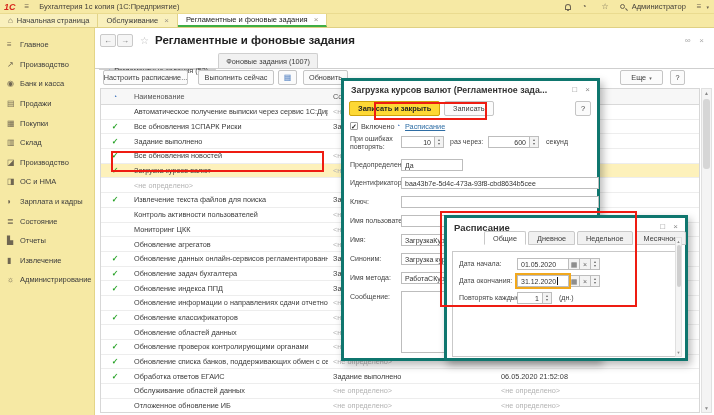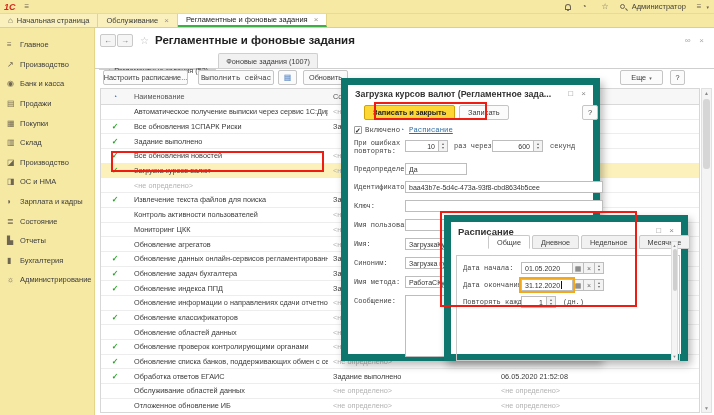--- a/index.html
+++ b/index.html
@@ -44,50 +44,50 @@
 
   .ctabs{position:absolute;left:4px;top:25px;height:15px;display:flex;align-items:stretch;}
   .ctab{display:flex;align-items:center;gap:3px;padding:0 7px;font-size:7.3px;color:#3c3c3c;background:#f1f1f1;border:1px solid #cfcfcf;border-bottom:none;margin-right:2px;border-radius:2px 2px 0 0;}
   .ctab.active{background:#fef9c3;font-weight:normal;margin-top:16px;}
   .ctab .cico{color:#4e7fc1;font-size:7px;}
   .ctabline{position:absolute;left:0;top:39.5px;width:100%;border-top:1px solid #cfcfcf;}
 
   .toolbar{position:absolute;left:0;top:41px;width:100%;height:18px;}
   .tbtn{position:absolute;top:1px;height:15px;border:1px solid #c5c5c5;background:#fbfbfb;border-radius:2px;font-size:7.3px;color:#3c3c3c;display:flex;align-items:center;justify-content:center;padding:0 6px;white-space:nowrap;}
   .tbtn .arr{font-size:5px;margin-left:3px;color:#666;}
-  .b-configure{left:8px;width:85px;} .b-run{left:103px;width:76px;font-family:Liberation Mono, monospace;}
+  .b-configure{left:8px;width:85px;} .b-run{left:103px;width:76px;}
   .b-grid{left:183px;width:19px;color:#5b87c5;font-size:8px;}
   .b-refresh{left:208px;width:45px;} .b-more{left:525px;width:43px;} .b-help{left:575px;width:15px;}
 
   
   .tablewrap{position:absolute;left:5px;top:60px;width:600px;height:325px;border:1px solid #d7d7d7;background:#fff;overflow:hidden;}
   .trow{display:grid;grid-template-columns:28px 199px 168px 1fr;align-items:center;height:14.7px;border-bottom:1px solid #ededed;}
   .thead{height:16px;background:#f7f7f7;border-bottom:1px solid #d9d9d9;color:#555;}
   .thead span{font-size:7.3px;padding-left:5px;}
   .th-check{color:#4e7fc1;font-size:7px;text-align:center;padding-left:0 !important;}
   .cell-check{text-align:center;color:#27a227;font-weight:bold;font-size:8px;}
   .cell-name,.cell-status,.cell-date{font-size:7.3px;color:#3a3a3a;white-space:nowrap;overflow:hidden;padding-left:5px;}
   .trow.selected{background:#fdf1bb;}
   .gray{color:#b3b3b3;}
   .vscroll{position:absolute;left:606px;top:60px;width:11px;height:325px;background:#f4f4f4;border:1px solid #e0e0e0;}
   .vscroll .sarr{position:absolute;left:0;width:100%;text-align:center;font-size:5px;color:#8a8a8a;}
   .sarr.up{top:1px;} .sarr.dn{bottom:1px;}
   .vthumb{position:absolute;left:1px;top:10px;width:7px;height:70px;background:#d6d6d6;border-radius:3px;}
 
   
-  .dlg{position:absolute;background:#fff;border:7px solid #0f766e;box-shadow:3px 4px 8px rgba(0,0,0,.28);}
+  .dlg{position:absolute;background:#fff;border:3px solid #0f766e;box-shadow:3px 4px 8px rgba(0,0,0,.28);}
   .dlg-title{position:absolute;left:7px;top:4px;font-size:8.8px;font-weight:bold;color:#333;white-space:nowrap;}
   .wbtn{position:absolute;top:4px;font-size:8px;color:#8a8a8a;}
-  .lbl{position:absolute;font-size:7px;color:#444;white-space:nowrap;font-family:Liberation Mono, monospace;}
+  .lbl{position:absolute;font-size:7px;color:#444;white-space:nowrap;}
   .fld{position:absolute;height:12px;border:1px solid #bdbdbd;background:#fff;font-size:7px;color:#333;display:flex;align-items:center;padding-left:3px;white-space:nowrap;overflow:hidden;}
   .spin{position:absolute;width:9px;height:12px;border:1px solid #bdbdbd;border-left:none;background:#f3f3f3;display:flex;flex-direction:column;align-items:center;justify-content:center;font-size:3.5px;color:#666;line-height:4px;}
   .mini{position:absolute;width:11px;height:12px;border:1px solid #bdbdbd;border-left:none;background:#f3f3f3;text-align:center;font-size:7px;color:#666;line-height:11px;}
 
   #dlg1{left:341px;top:78px;width:259px;height:283px;}
-  .cmdbar{position:absolute;left:11px;top:18px;width:100%;height:20px;}
+  .cmdbar{position:absolute;left:0;top:18px;width:100%;height:20px;}
   .btn-primary{position:absolute;left:5px;top:2px;height:15px;background:#fdd835;border:1px solid #cfa40a;border-radius:2px;font-size:7.4px;font-weight:bold;color:#222;display:flex;align-items:center;padding:0 8px;}
   .btn-sec{position:absolute;left:100px;top:2px;height:15px;background:#fbfbfb;border:1px solid #c5c5c5;border-radius:2px;font-size:7.4px;color:#3c3c3c;display:flex;align-items:center;padding:0 8px;}
   .btn-q{position:absolute;right:6px;top:2px;width:16px;height:15px;background:#fbfbfb;border:1px solid #c5c5c5;border-radius:2px;font-size:7.4px;color:#3c3c3c;text-align:center;line-height:14px;}
   .chk{position:absolute;left:6px;top:41px;width:8px;height:8px;border:1px solid #9e9e9e;border-radius:1px;font-size:7px;line-height:7px;text-align:center;color:#2a2a2a;font-weight:bold;}
   .link{color:#2e6da4;text-decoration:underline;font-size:7.3px;}
   .clockico{color:#4e7fc1;font-size:7px;}
   .ta{position:absolute;border:1px solid #bdbdbd;background:#fff;}
 
   #dlg2{left:444px;top:215px;width:244px;height:146px;}
   .d2tabs{position:absolute;left:5px;top:13px;display:flex;margin-left:32px;}
@@ -107,20 +107,21 @@
   #ann-sched{left:440px;top:211px;width:197px;height:96px;}
 </style>
 </head>
 <body>
 
 <div class="stage">
 
   <div class="topbar">
     <span class="logo">1С</span>
     <span class="tb-ico">≡</span>
+    <span class="tb-title">Бухгалтерия 1с копия  (1С:Предприятие)</span>
     <div class="tb-right">
       <span class="css-bell"></span>
       <span class="tb-ico">◔</span>
       <span class="tb-ico">☆</span>
       <span class="css-search"></span>
       <span class="tb-user">Администратор</span>
       <span class="svc">
           <span class="tb-ico">≡</span>
           <span class="arr">▾</span>
         </span>
@@ -182,21 +183,21 @@
       <div class="sb-item">
         <span class="sb-ico">≣</span>
         <span class="sb-label">Состояние</span>
       </div>
       <div class="sb-item">
         <span class="sb-ico">▙</span>
         <span class="sb-label">Отчеты</span>
       </div>
       <div class="sb-item">
         <span class="sb-ico">▮</span>
-        <span class="sb-label">Бухгалтерия</span>
+        <span class="sb-label">Извлечение</span>
       </div>
       <div class="sb-item">
         <span class="sb-ico">☼</span>
         <span class="sb-label">Администрирование</span>
       </div>
     </div>
 
   <div class="main">
     <div class="navrow">
       <div class="navbtn nav-back">←</div>

